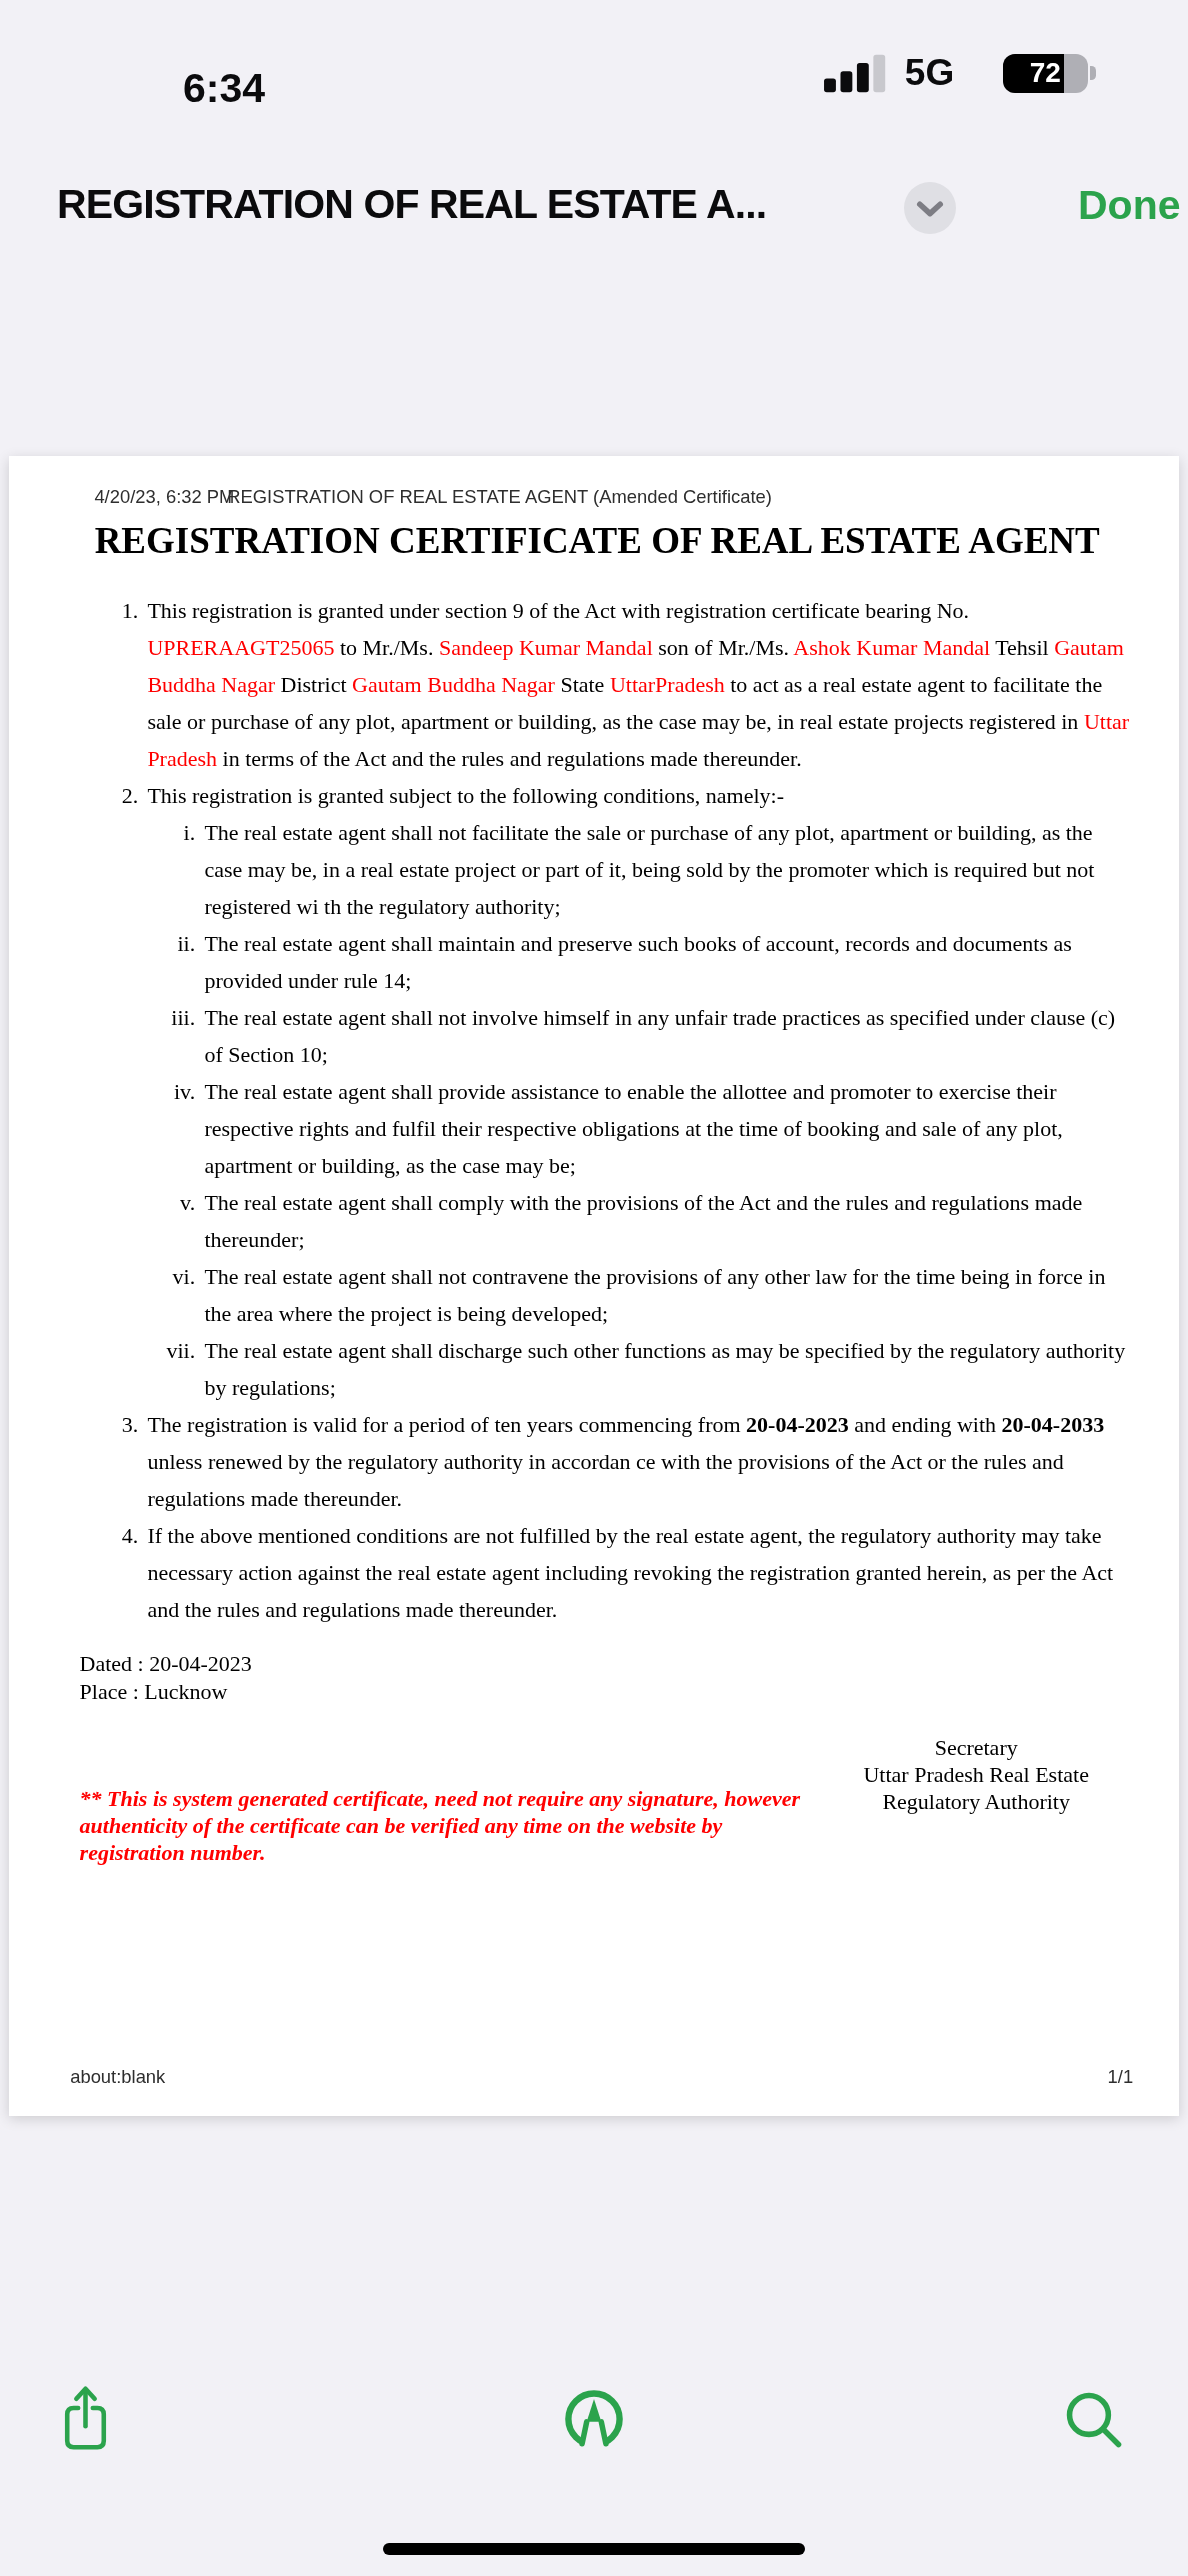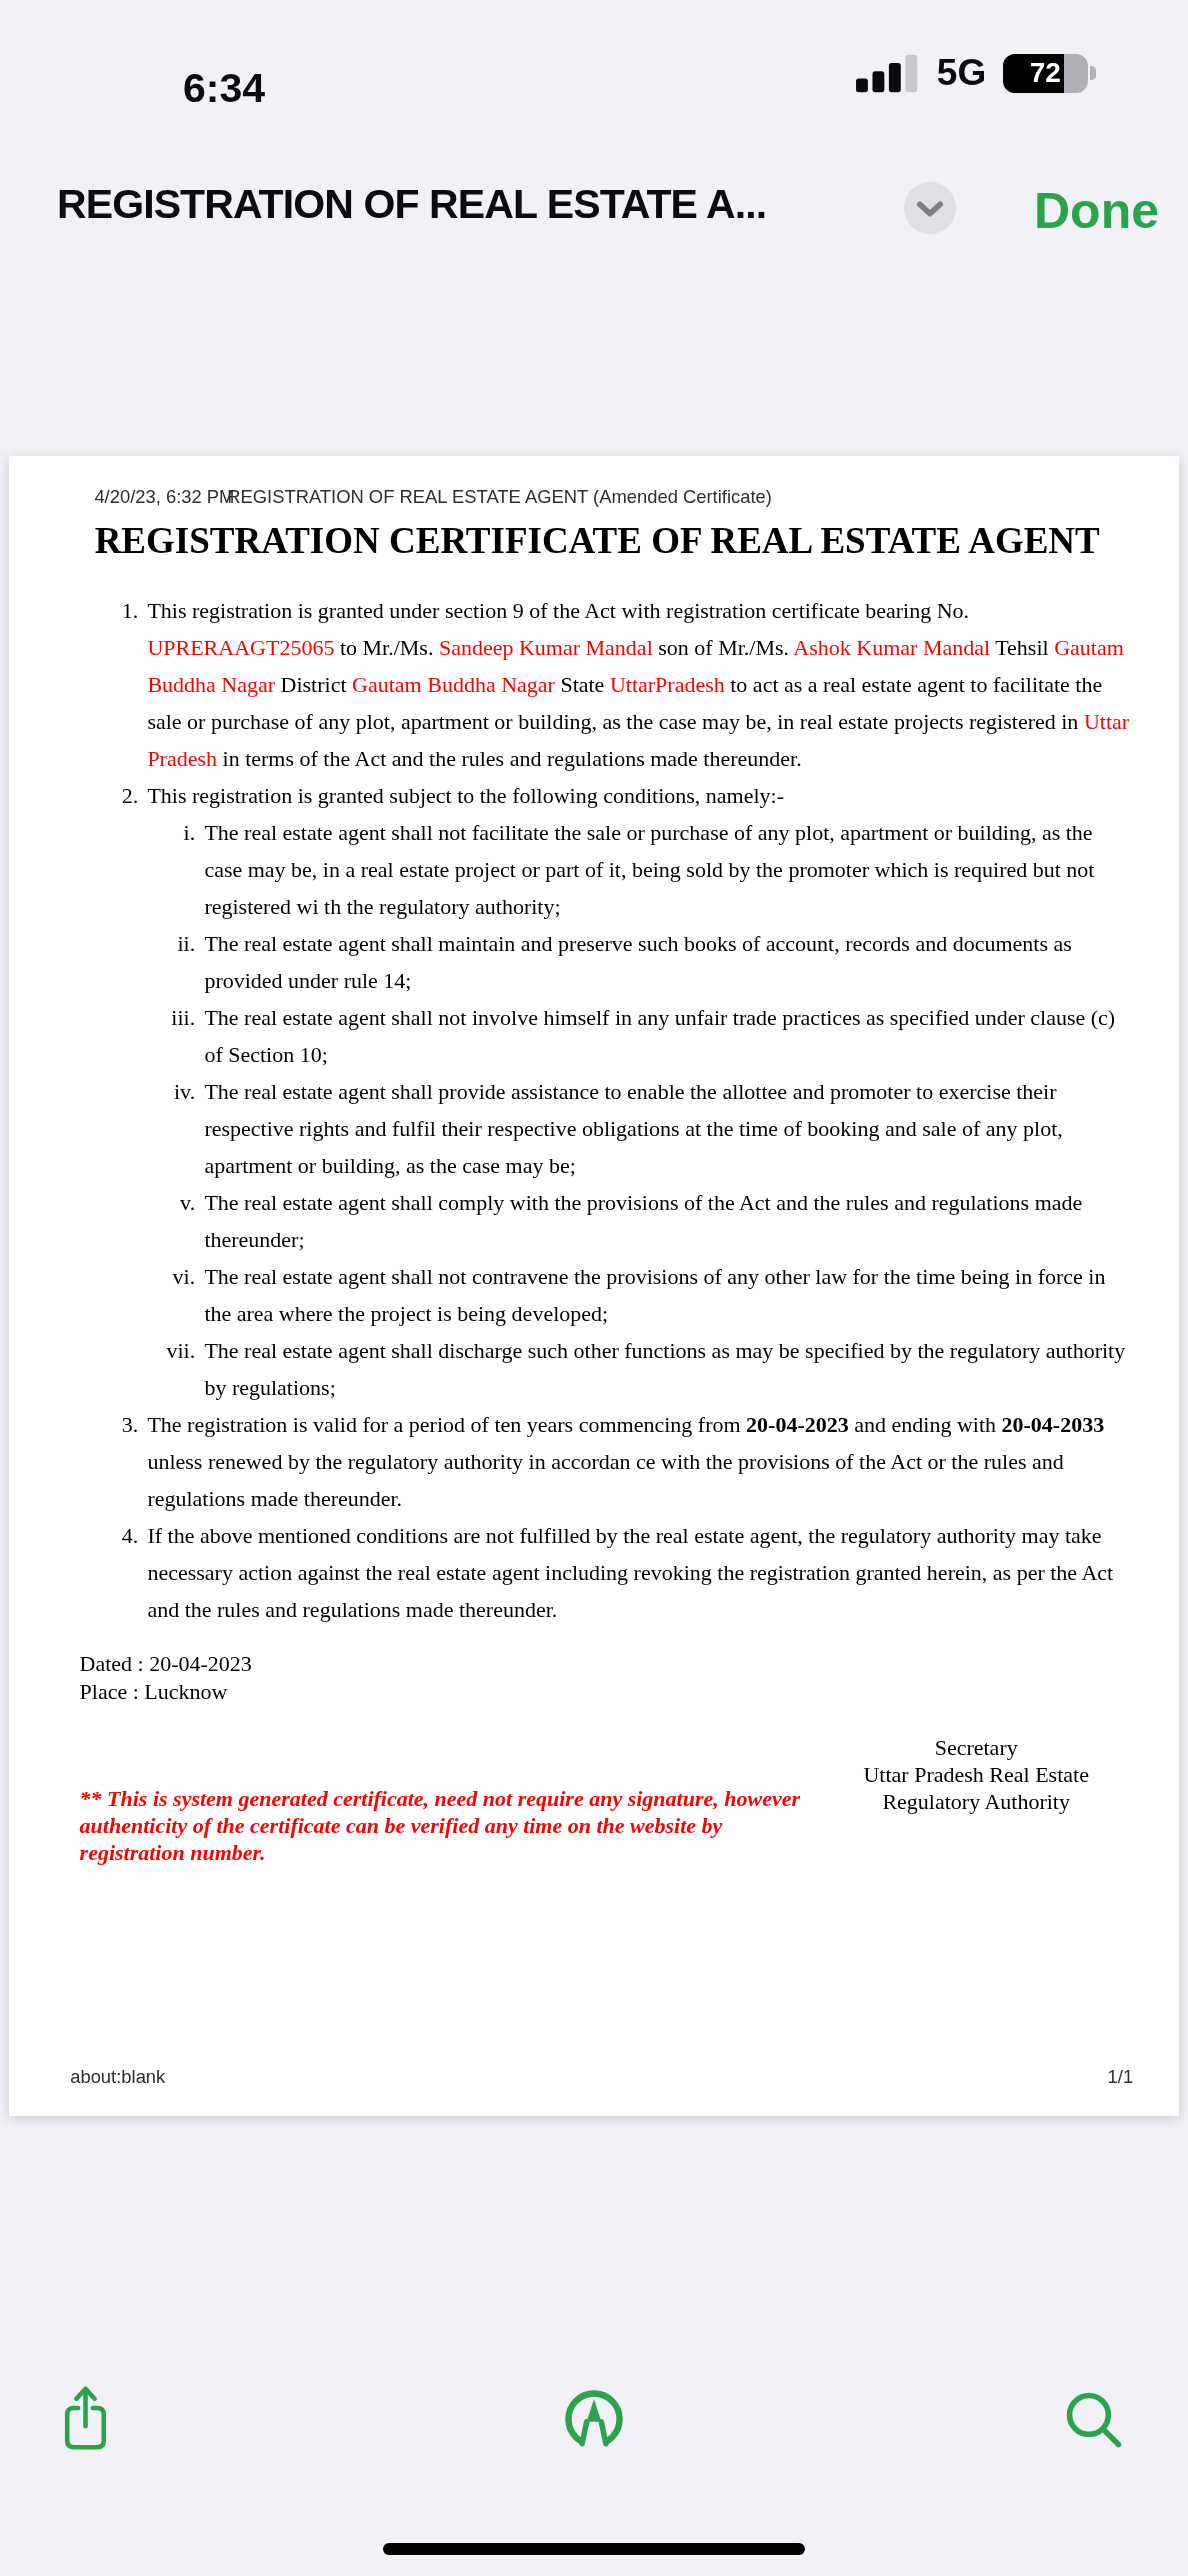--- a/index.html
+++ b/index.html
@@ -4,34 +4,34 @@
 <style>
   html,body{margin:0;padding:0;}
   body{width:1188px;height:2576px;background:#F2F1F6;font-family:"Liberation Sans",sans-serif;}
   .screen{position:relative;width:1188px;height:2576px;overflow:hidden;background:#F2F1F6;}
 
   
   .status-time{position:absolute;left:155px;top:65px;width:138px;text-align:center;
     font-size:41px;font-weight:700;color:#0b0b0d;letter-spacing:0;}
   .status-right{position:absolute;top:52px;right:92px;display:flex;align-items:center;gap:16.6px;}
   .network{font-size:37px;font-weight:600;color:#0b0b0d;}
-  .battery-wrap{display:flex;align-items:center;}
+  .battery-wrap{display:flex;align-items:center;margin-left:32px;}
   .battery{position:relative;width:85px;height:39px;border-radius:12px;background:#AFAFB5;overflow:hidden;}
   .battery-fill{position:absolute;left:0;top:0;bottom:0;width:72%;background:#000;}
   .battery-pct{position:absolute;left:0;top:0;width:100%;height:100%;display:flex;align-items:center;justify-content:center;
     color:#fff;font-size:28px;font-weight:700;}
   .battery-nub{width:6.4px;height:14.7px;background:#AFAFB5;border-radius:0 4.6px 4.6px 0;margin-left:1.8px;}
 
   
   .nav-title{position:absolute;left:57px;top:181px;font-size:41px;font-weight:700;color:#0b0b0d;
     letter-spacing:-0.9px;white-space:nowrap;}
   .chevron-btn{position:absolute;left:904px;top:182px;width:52px;height:52px;border:none;border-radius:50%;
     background:#DFDFE4;padding:0;cursor:pointer;display:flex;align-items:center;justify-content:center;}
-  .done-btn{position:absolute;left:1034px;top:182px;border:none;background:none;padding:0;cursor:pointer;
-    font-family:"Liberation Sans",sans-serif;font-size:50px;font-weight:600;color:#2BA34C;}
+  .done-btn{position:absolute;left:1078px;top:182px;border:none;background:none;padding:0;cursor:pointer;
+    font-family:"Liberation Sans",sans-serif;font-size:41px;font-weight:600;color:#2BA34C;}
 
   
   .page-card{position:absolute;left:9.2px;top:456px;width:1170px;height:1660px;background:#fff;
     box-shadow:0 2.8px 13px rgba(0,0,0,0.16);font-family:"Liberation Serif",serif;color:#000;box-sizing:border-box;}
   .card-inner{padding:30px 46px 0 52px;position:relative;}
   .doc-header{position:relative;height:24px;font-family:"Liberation Sans",sans-serif;font-size:18.4px;color:#2e2e2e;}
   .doc-date{position:absolute;left:9.2px;top:0;margin-left:24px;}
   .doc-head-title{position:absolute;left:166px;width:921px;top:0;text-align:left;}
   .form-heading{margin-top:22px;text-align:center;color:#FF0000;font-weight:700;font-size:27px;line-height:31px;}
   .cert-title{margin:9.2px 0 0;text-align:center;font-size:37px;line-height:44px;font-weight:700;}

